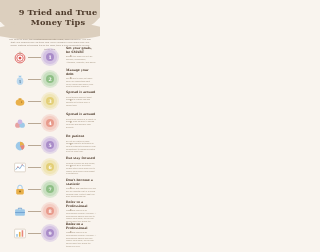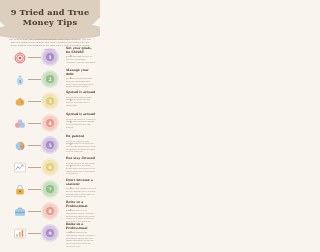--- a/index.html
+++ b/index.html
@@ -23,20 +23,21 @@
     position:absolute;left:-8px;top:22px;width:116px;height:18px;
     background:#dccfbe;
     border-radius:50% 50% 46% 54% / 60% 54% 46% 40%;
   }
   .title{
     position:absolute;left:0;top:7px;width:100px;text-align:center;
     font-family:"DejaVu Serif",serif;
     font-size:8.2px;line-height:10px;font-weight:700;
     color:#4e3b2b;letter-spacing:.02em;
     z-index:3;
+    padding-left:8px;
   }
   .subtitle{
     position:absolute;left:9px;top:38px;width:82px;
     text-align:center;
     font-size:2.5px;line-height:3.2px;color:#9b8c7c;
     z-index:3;
   }
 
   
   .row{position:relative;height:22px;width:100px;}

